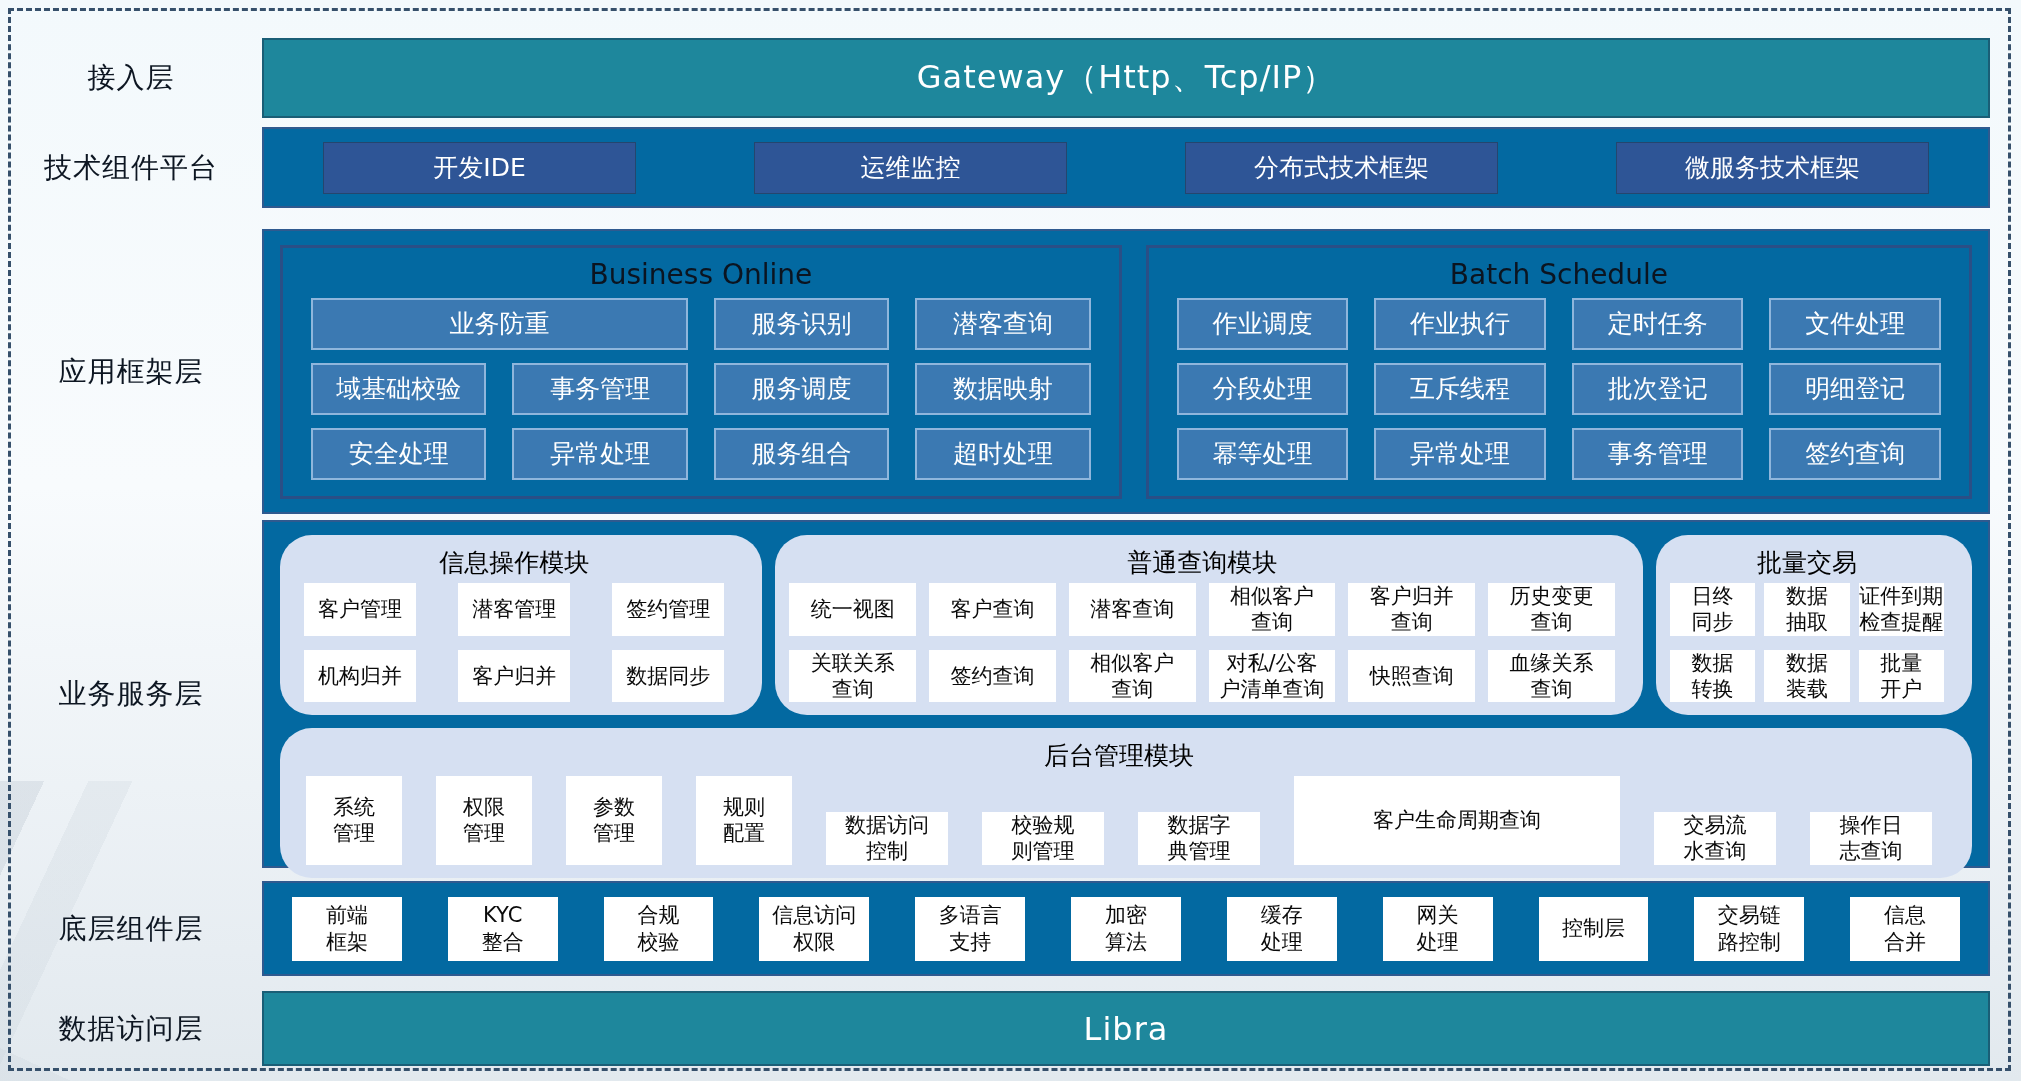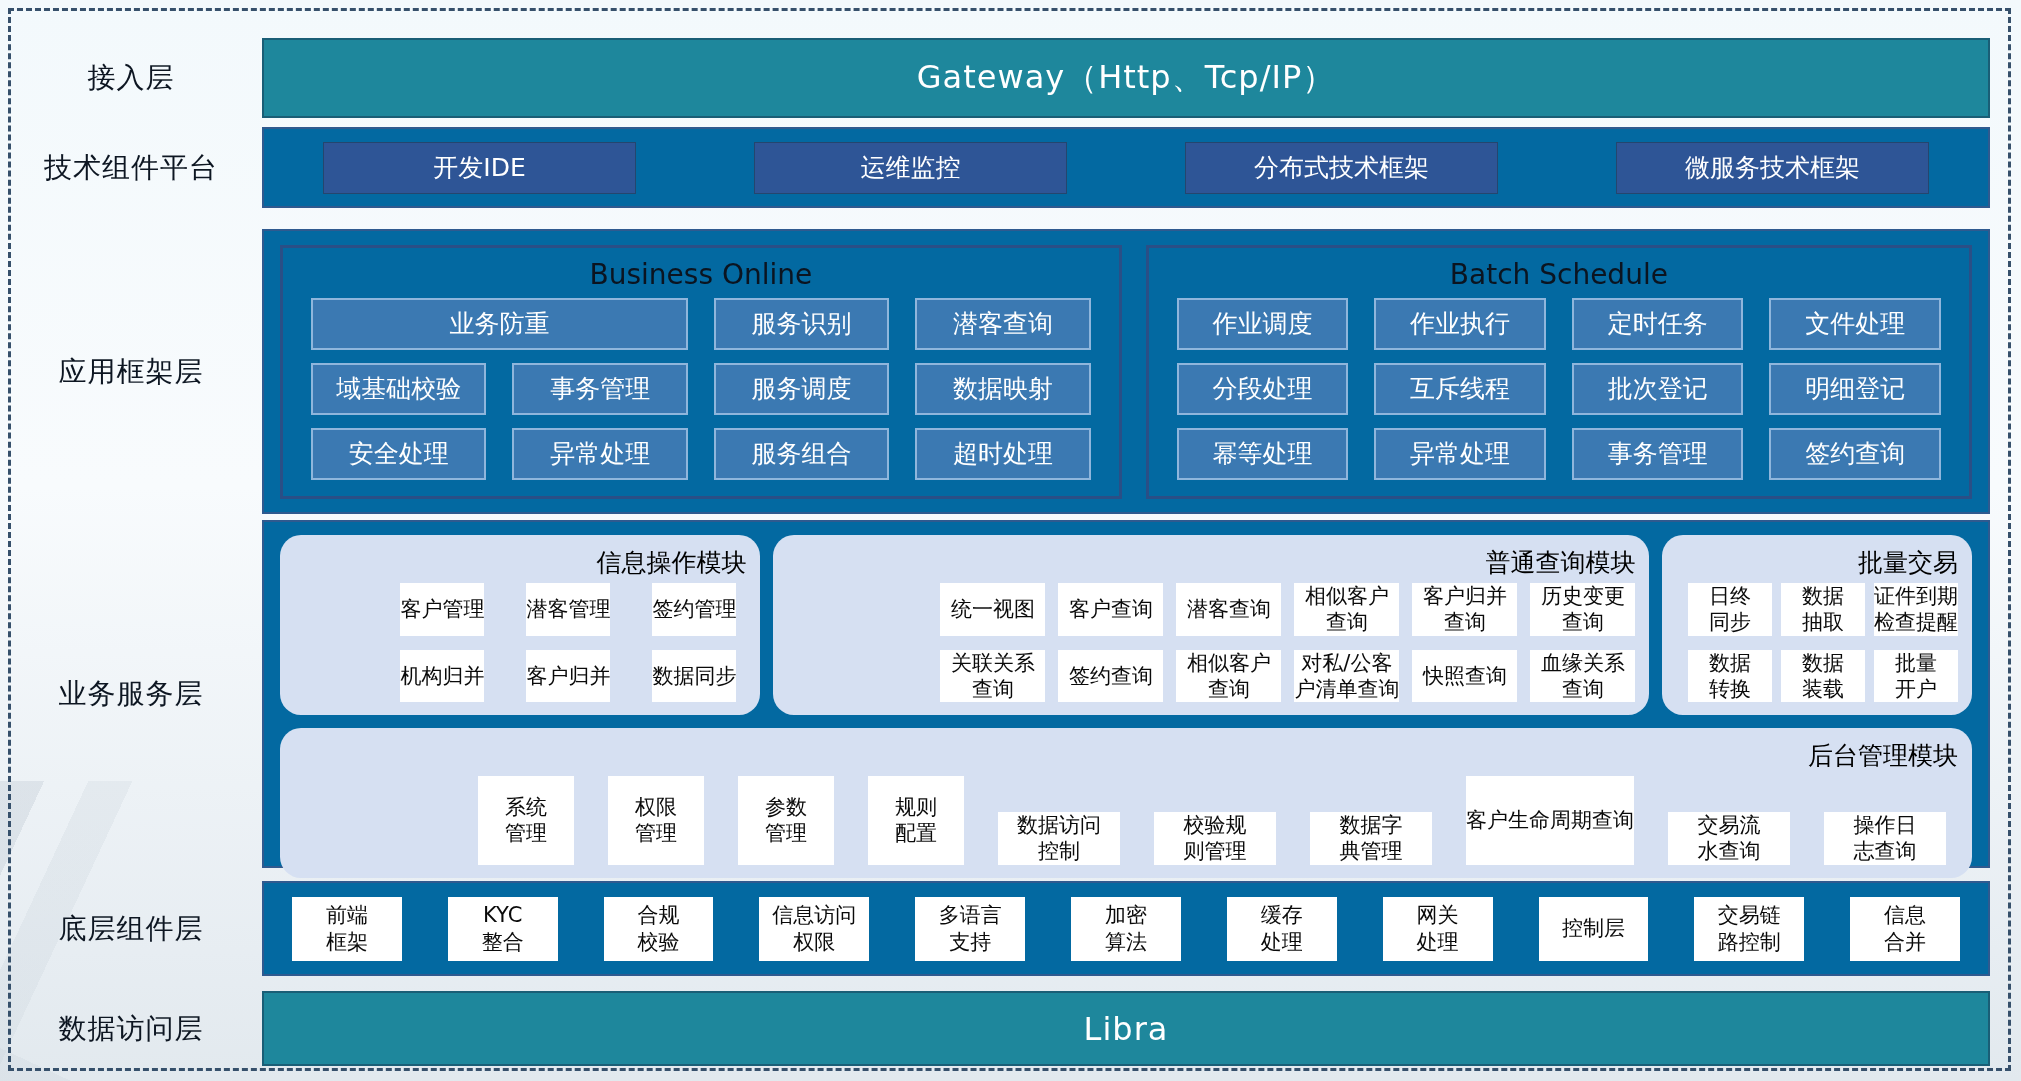--- a/index.html
+++ b/index.html
@@ -44,21 +44,21 @@
   .fw-box.right{flex:495;}
   .fw-title{height:46px;display:flex;align-items:center;justify-content:center;font-size:28px;color:#0b1420;}
   .fw-grid{flex:1;display:grid;grid-template-columns:repeat(4,1fr);column-gap:26px;row-gap:13px;}
   .btn-mid{background:#3b79b2;border:2px solid #8fb6dc;display:flex;align-items:center;justify-content:center;
     color:#fff;font-size:25px;min-height:48px;}
   .span2{grid-column:1 / span 2;font-family:Liberation Serif, serif;}
 
   
   .svc-panel{display:flex;flex-direction:column;gap:13px;padding:13px 16px;}
   .svc-top{flex:200;display:flex;gap:13px;}
-  .module{background:#d6e0f2;border-radius:21px;display:flex;flex-direction:column;padding:6px 14px 13px 14px;align-items:flex-end;}
+  .module{background:#d6e0f2;border-radius:32px;display:flex;flex-direction:column;padding:6px 28px 13px 14px;}
   .mod-info{flex:286;}
   .mod-query{flex:536;}
   .mod-trade{flex:178;}
   .mod-title{height:42px;display:flex;align-items:center;justify-content:center;font-size:25px;color:#000;}
   .mod-grid{flex:1;display:grid;row-gap:14px;}
   .g3{grid-template-columns:repeat(3,1fr);column-gap:42px;padding:0 10px;}
   .g6{grid-template-columns:repeat(6,1fr);column-gap:13px;}
   .g3t{grid-template-columns:repeat(3,1fr);column-gap:9px;}
   .itm{background:#fff;display:flex;align-items:center;justify-content:center;text-align:center;
     color:#0a0a0a;font-size:21px;line-height:1.25;white-space:pre-line;}

